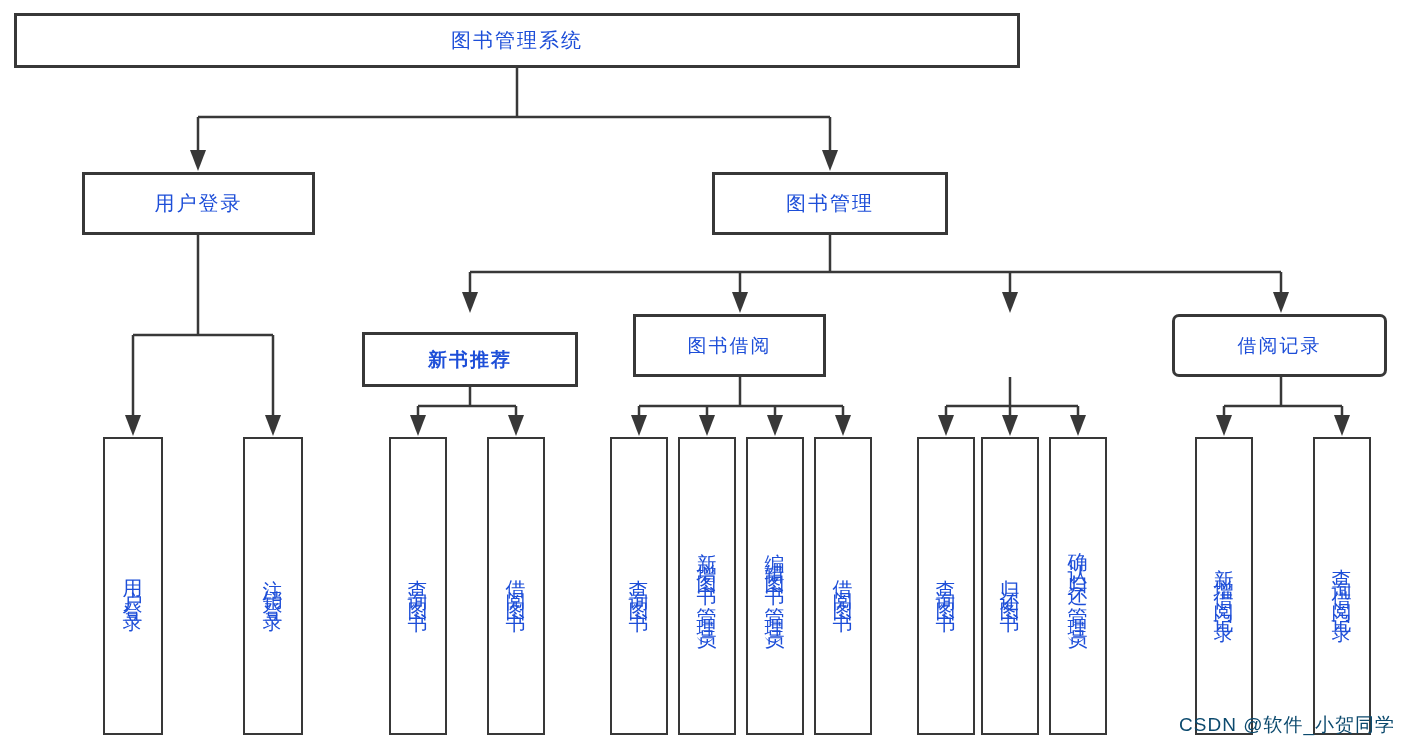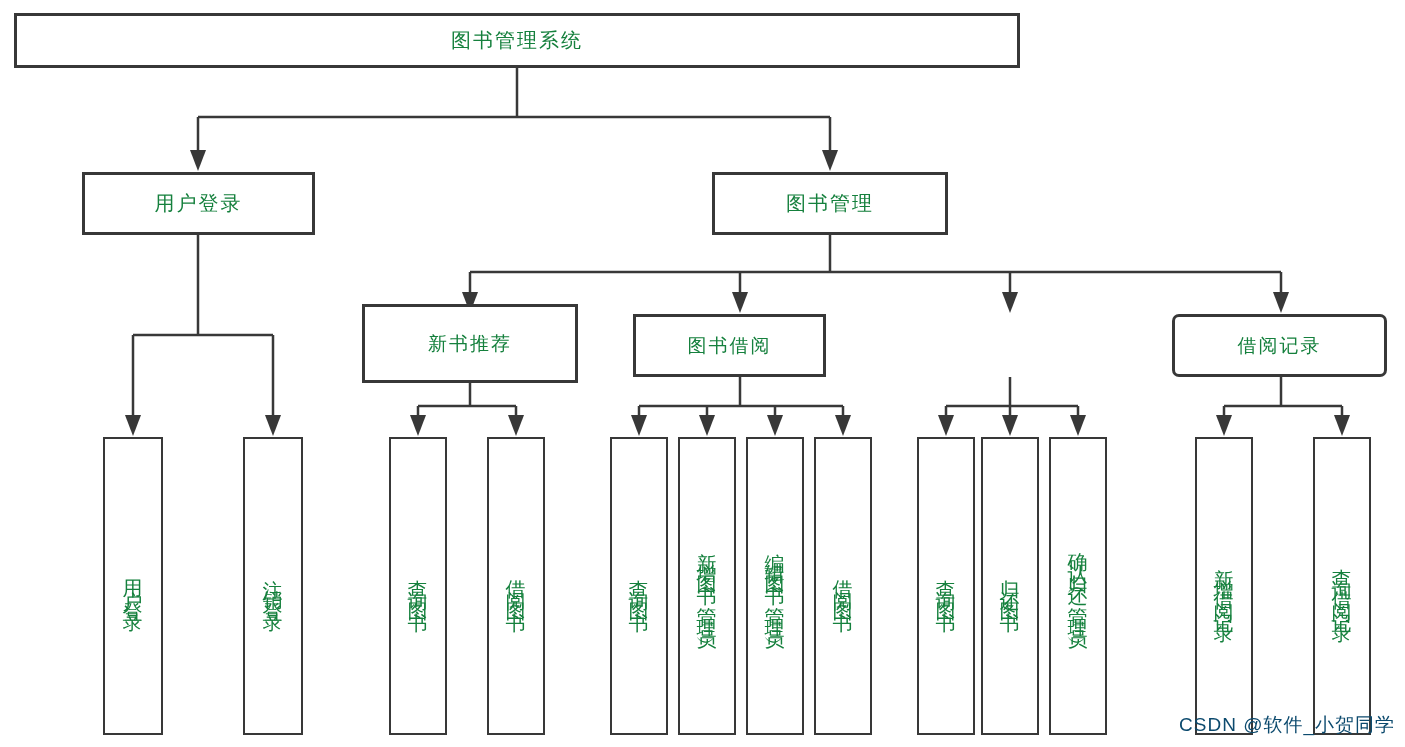--- a/index.html
+++ b/index.html
@@ -10,21 +10,21 @@
     font-family:"Liberation Sans","DejaVu Sans",sans-serif;
     overflow:hidden;
   }
   #wires{position:absolute;left:0;top:0;width:1405px;height:747px;}
   .box{
     position:absolute;
     background:#ffffff;
     border:2px solid #383838;
     box-sizing:border-box;
     display:flex;align-items:center;justify-content:center;
-    color:#15803d;
+    color:#1d4ed8;
   }
   .lvl0{border-width:3px;}
   .lvl1,.lvl2{border-width:3px;}
   .hlabel{font-size:20px;letter-spacing:2px;white-space:nowrap;}
   .lvl2 .hlabel{font-size:19px;}
   .vlabel{
     writing-mode:vertical-rl;
     text-orientation:mixed;
     font-size:20px;
     letter-spacing:11px;
@@ -81,21 +81,21 @@
     <span class="hlabel">图书管理系统</span>
   </div>
 
   <div class="box lvl1" style="left:82px;top:172px;width:233px;height:63px;">
     <span class="hlabel">用户登录</span>
   </div>
   <div class="box lvl1" style="left:712px;top:172px;width:236px;height:63px;">
     <span class="hlabel">图书管理</span>
   </div>
 
-  <div class="box lvl2" style="left:362px;top:304px;width:216px;height:79px;">
+  <div class="box lvl2" style="left:362px;top:332px;width:216px;height:55px;font-weight:bold;">
     <span class="hlabel">新书推荐</span>
   </div>
   <div class="box lvl2" style="left:633px;top:314px;width:193px;height:63px;">
     <span class="hlabel">图书借阅</span>
   </div>
   <div class="box lvl2" style="left:1172px;top:314px;width:215px;height:63px;border-radius:7px;">
     <span class="hlabel">借阅记录</span>
   </div>
 
   <div class="box leaf" style="left:103px;top:437px;width:60px;height:298px;">

